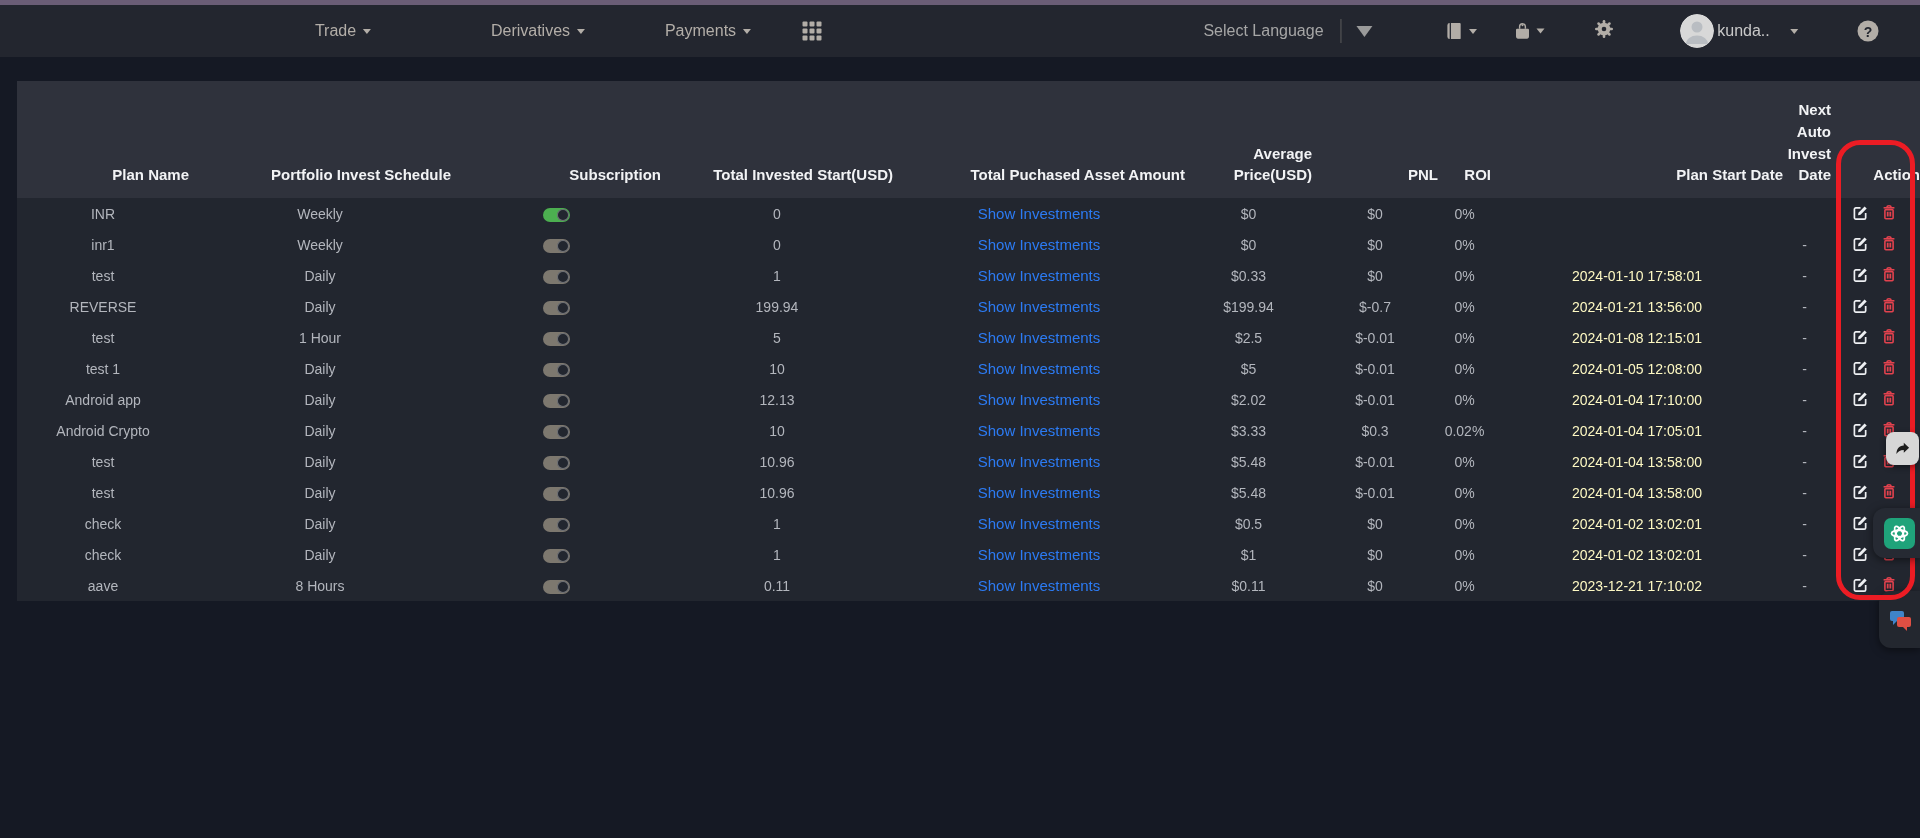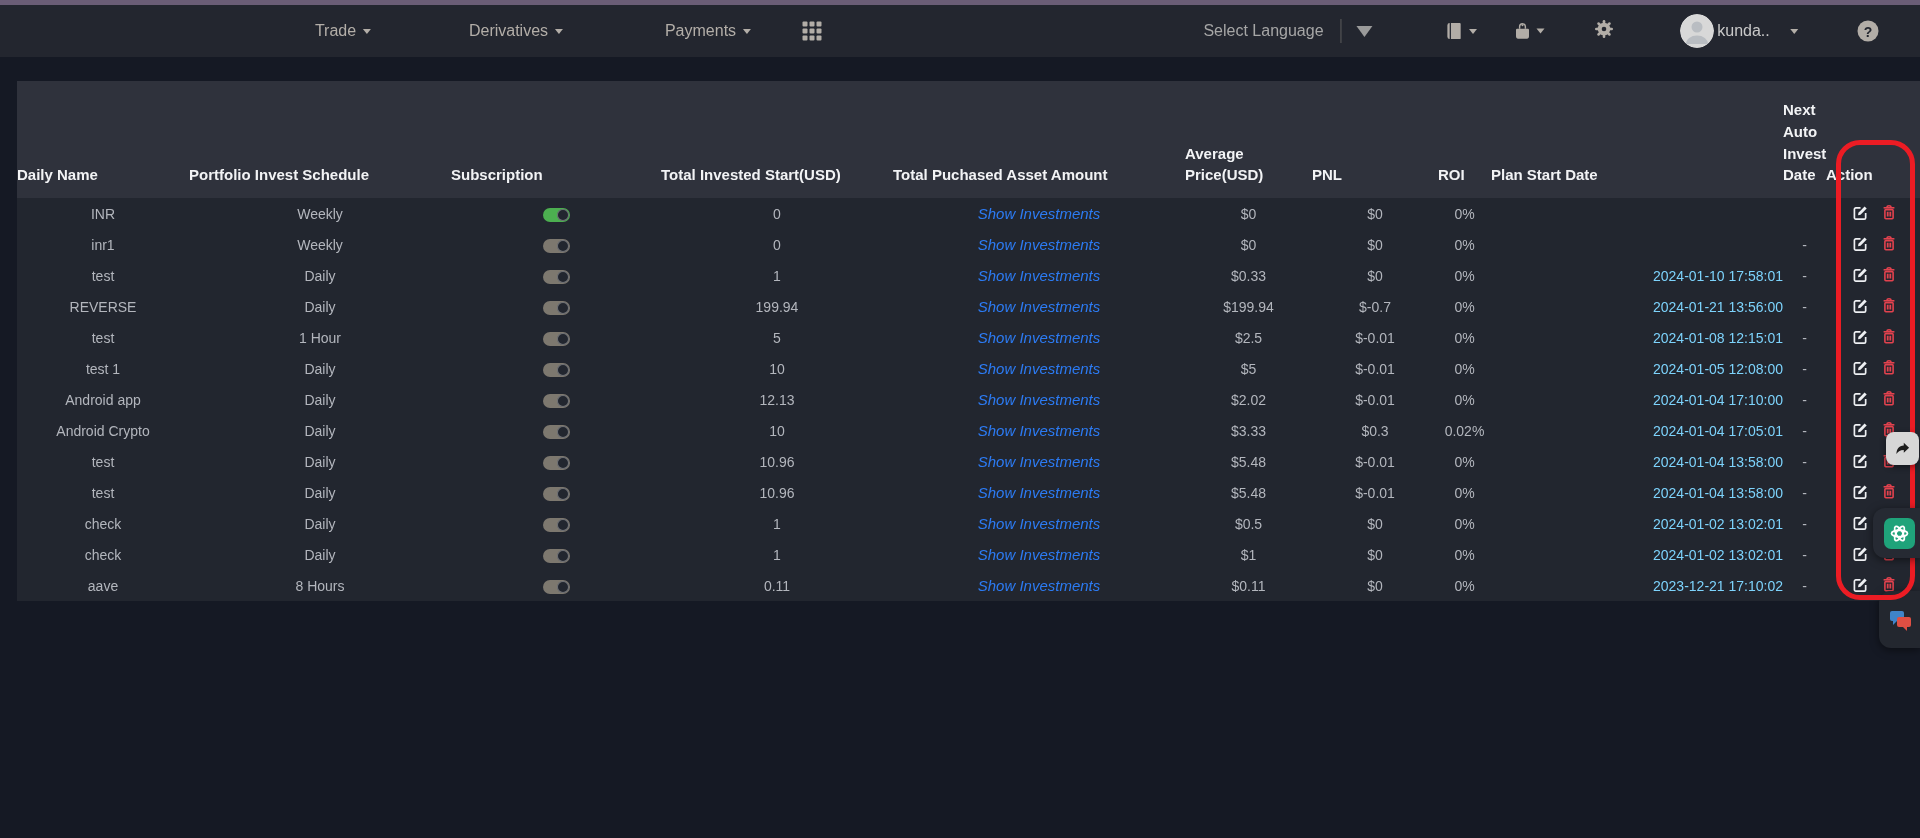--- a/index.html
+++ b/index.html
@@ -23,29 +23,29 @@
   .iconbtn{display:flex;align-items:center;gap:5px;cursor:pointer;}
   .avatar{width:34px;height:34px;border-radius:50%;overflow:hidden;}
   .username{color:#c9c9c9;font-size:16px;display:flex;align-items:center;gap:21px;cursor:pointer;}
   .helpbtn{width:21px;height:21px;border-radius:50%;background:#b2ada7;color:#23262f;
     font-weight:bold;font-size:14px;display:flex;align-items:center;justify-content:center;cursor:pointer;}
   
   .table-wrap{position:absolute;left:17px;top:81px;width:1903px;}
   table{border-collapse:collapse;table-layout:fixed;width:1903px;}
   thead th{
     background:#2f323c;height:105px;vertical-align:bottom;padding:0 0 12px 0;
-    color:#f2f3f5;font-size:15px;font-weight:bold;text-align:left;line-height:1.45;
+    color:#f2f3f5;font-size:15px;font-weight:bold;text-align:right;line-height:1.45;
   }
   thead th .wrapnarrow{display:inline-block;width:48px;}
   tbody td{
     background:#22262f;height:31px;text-align:center;color:#b3b6bd;font-size:14px;
     padding:0;vertical-align:middle;white-space:nowrap;overflow:visible;
   }
-  td.datecell{color:#7dd3fc;text-align:right;}
-  a.invlink{color:#2c7bf4;text-decoration:none;font-size:15px;cursor:pointer;font-style:italic;}
+  td.datecell{color:#fef9c3;}
+  a.invlink{color:#2c7bf4;text-decoration:none;font-size:15px;cursor:pointer;}
   
   .toggle{display:inline-block;width:27px;height:14px;border-radius:8px;position:relative;cursor:pointer;vertical-align:middle;}
   .toggle-on{background:#4caf50;}
   .toggle-off{background:#7d786f;}
   .toggle::after{
     content:"";position:absolute;top:1px;right:1px;width:12px;height:12px;border-radius:50%;
     background:#22262f;box-shadow:inset 0 0 0 1px rgba(255,255,255,.35);
   }
   .actioncell{text-align:left !important;padding-left:27px !important;}
   .iconact{display:inline-block;vertical-align:middle;cursor:pointer;}
@@ -73,21 +73,21 @@
   }
 </style>
 </head>
 <body>
 
 <div class="topbar">
   <div class="abs navitem" style="left:343px">
     <span>Trade</span>
     <span class="caret"></span>
   </div>
-  <div class="abs navitem" style="left:516px">
+  <div class="abs navitem" style="left:538px">
     <span>Derivatives</span>
     <span class="caret"></span>
   </div>
   <div class="abs navitem" style="left:708px">
     <span>Payments</span>
     <span class="caret"></span>
   </div>
   <div class="abs gridicon" style="left:812px">
     <span></span>
       <span></span>
@@ -163,21 +163,21 @@
       <col style="width:292px">
         <col style="width:127px">
         <col style="width:126px">
         <col style="width:53px">
       <col style="width:292px">
         <col style="width:43px">
         <col style="width:94px">
     </colgroup>
     <thead>
       <tr>
-        <th>Daily Name</th>
+        <th>Plan Name</th>
         <th>Portfolio Invest Schedule</th>
         <th>Subscription</th>
         <th>Total Invested Start(USD)</th>
         <th>Total Puchased Asset Amount</th>
         <th>Average Price(USD)</th>
         <th>PNL</th>
         <th>ROI</th>
         <th>Plan Start Date</th>
         <th><span class="wrapnarrow">Next Auto Invest Date</span></th>
         <th>Action</th>

